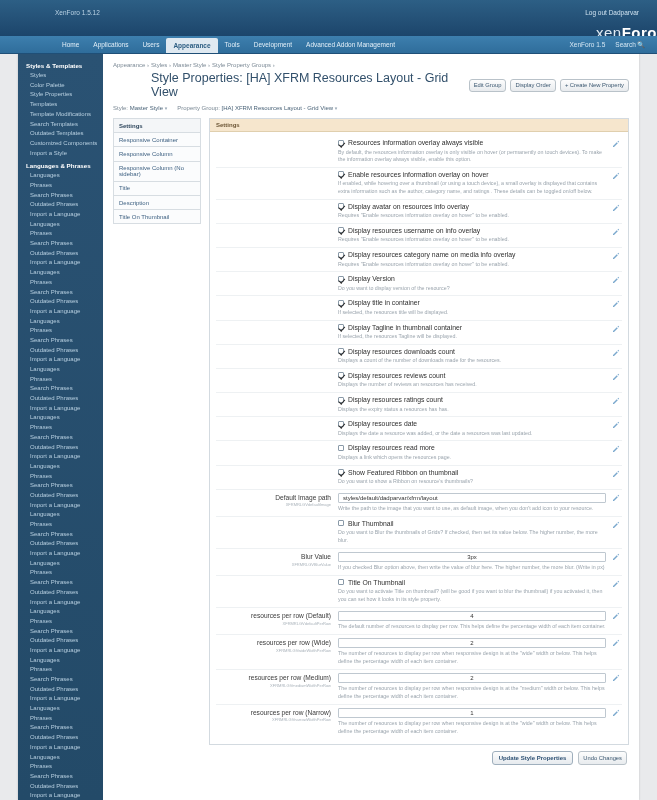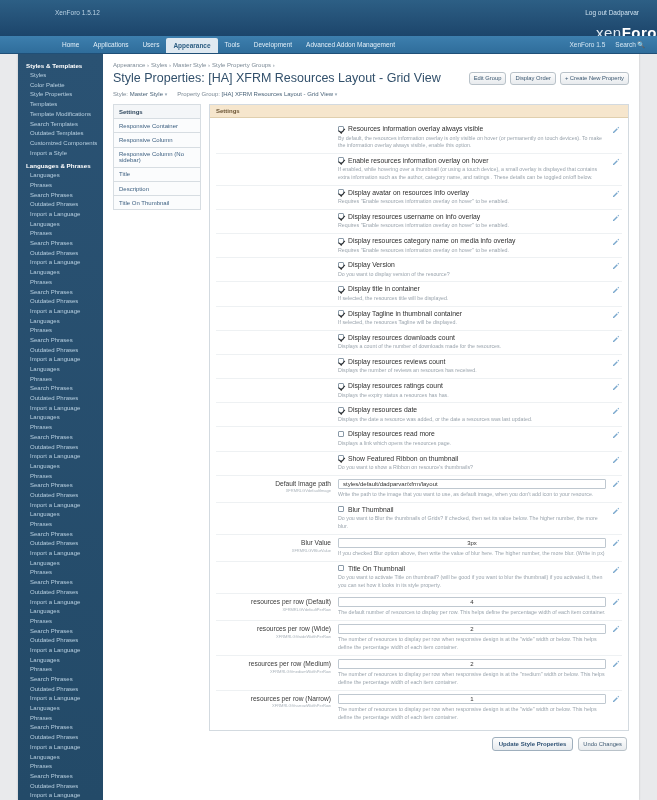--- a/index.html
+++ b/index.html
@@ -106,21 +106,21 @@
     color:#7c8a96; font-size:6px;
     padding:2px 0 3px 0;
   }
   .breadcrumb span{ margin-right:2px; }
 
   .page-head{
     display:flex; align-items:center; justify-content:space-between;
     padding-bottom:3px;
   }
   .page-title{
-    font-size:12.5px; color:#32506b; font-weight:normal;
+    font-size:12.5px; color:#32506b; font-weight:normal;margin-left:38px;
   }
   .head-btns{ display:flex; gap:4px; }
   .btn{
     background:linear-gradient(#fdfdfd,#e8ebee);
     border:1px solid #b9c2c9;
     border-radius:3px;
     font-size:5.8px; color:#3c5871;
     padding:2.5px 4px;
     white-space:nowrap;
   }

